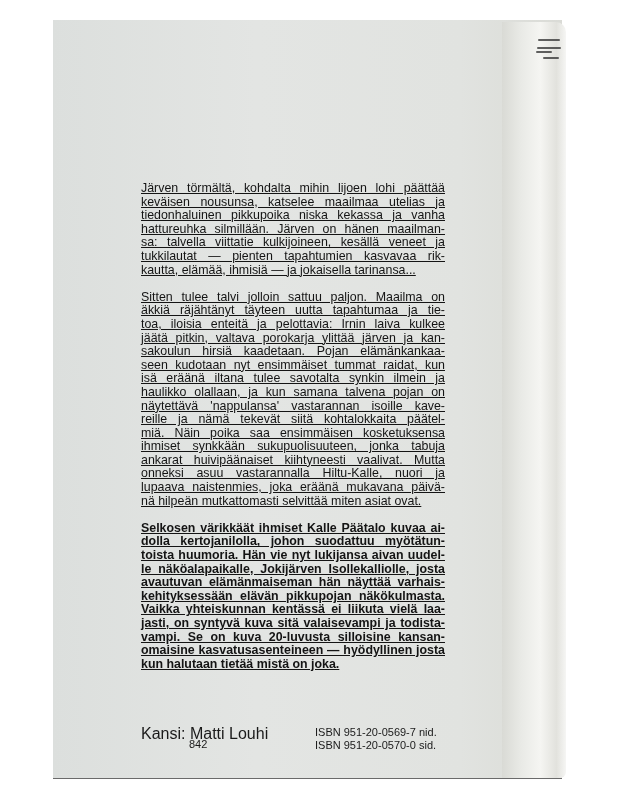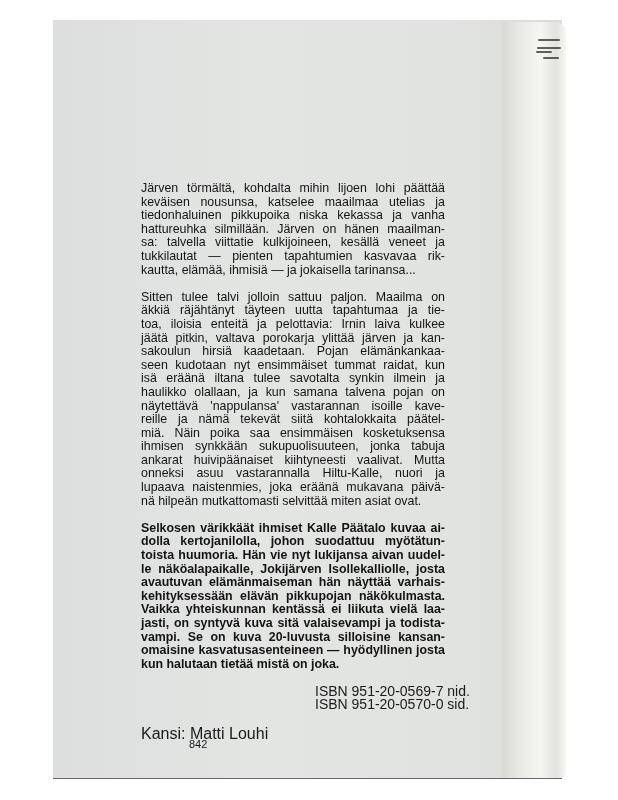--- a/index.html
+++ b/index.html
@@ -52,20 +52,21 @@
     }
     .para {
       margin: 0 0 13.6px 0;
       white-space: normal;
     }
     .line {
       display: block;
       text-align: justify;
       text-align-last: justify;
       white-space: nowrap;
+      text-decoration: underline;
     }
     .line.last {
       text-align-last: left;
     }
     .para.bold {
       font-weight: bold;
     }
     .credit {
       position: absolute;
       left: 141px;
@@ -78,22 +79,22 @@
       position: absolute;
       left: 141px;
       top: 738px;
       font-size: 11px;
       color: #1a1a1a;
       padding-left: 48px;
     }
     .isbn {
       position: absolute;
       left: 315px;
-      top: 685px;
-      font-size: 14px;
+      top: 726px;
+      font-size: 11px;
       line-height: 13px;
       color: #1a1a1a;
     }
     .isbn span { display: block; }
   </style>
 </head>
 <body>
 
 <div class="book"></div>
 <div class="spine">
@@ -118,21 +119,21 @@
     <span class="line">äkkiä räjähtänyt täyteen uutta tapahtumaa ja tie-</span>
     <span class="line">toa, iloisia enteitä ja pelottavia: Irnin laiva kulkee</span>
     <span class="line">jäätä pitkin, valtava porokarja ylittää järven ja kan-</span>
     <span class="line">sakoulun hirsiä kaadetaan. Pojan elämänkankaa-</span>
     <span class="line">seen kudotaan nyt ensimmäiset tummat raidat, kun</span>
     <span class="line">isä eräänä iltana tulee savotalta synkin ilmein ja</span>
     <span class="line">haulikko olallaan, ja kun samana talvena pojan on</span>
     <span class="line">näytettävä 'nappulansa' vastarannan isoille kave-</span>
     <span class="line">reille ja nämä tekevät siitä kohtalokkaita päätel-</span>
     <span class="line">miä. Näin poika saa ensimmäisen kosketuksensa</span>
-    <span class="line">ihmisen synkkään sukupuolisuuteen, jonka tabuja</span>
+    <span class="line">ihmiset synkkään sukupuolisuuteen, jonka tabuja</span>
     <span class="line">ankarat huivipäänaiset kiihtyneesti vaalivat. Mutta</span>
     <span class="line">onneksi asuu vastarannalla Hiltu-Kalle, nuori ja</span>
     <span class="line">lupaava naistenmies, joka eräänä mukavana päivä-</span>
     <span class="line last">nä hilpeän mutkattomasti selvittää miten asiat ovat.</span>
   </p>
   <p class="para bold">
     <span class="line">Selkosen värikkäät ihmiset Kalle Päätalo kuvaa ai-</span>
     <span class="line">dolla kertojanilolla, johon suodattuu myötätun-</span>
     <span class="line">toista huumoria. Hän vie nyt lukijansa aivan uudel-</span>
     <span class="line">le näköalapaikalle, Jokijärven Isollekalliolle, josta</span>

